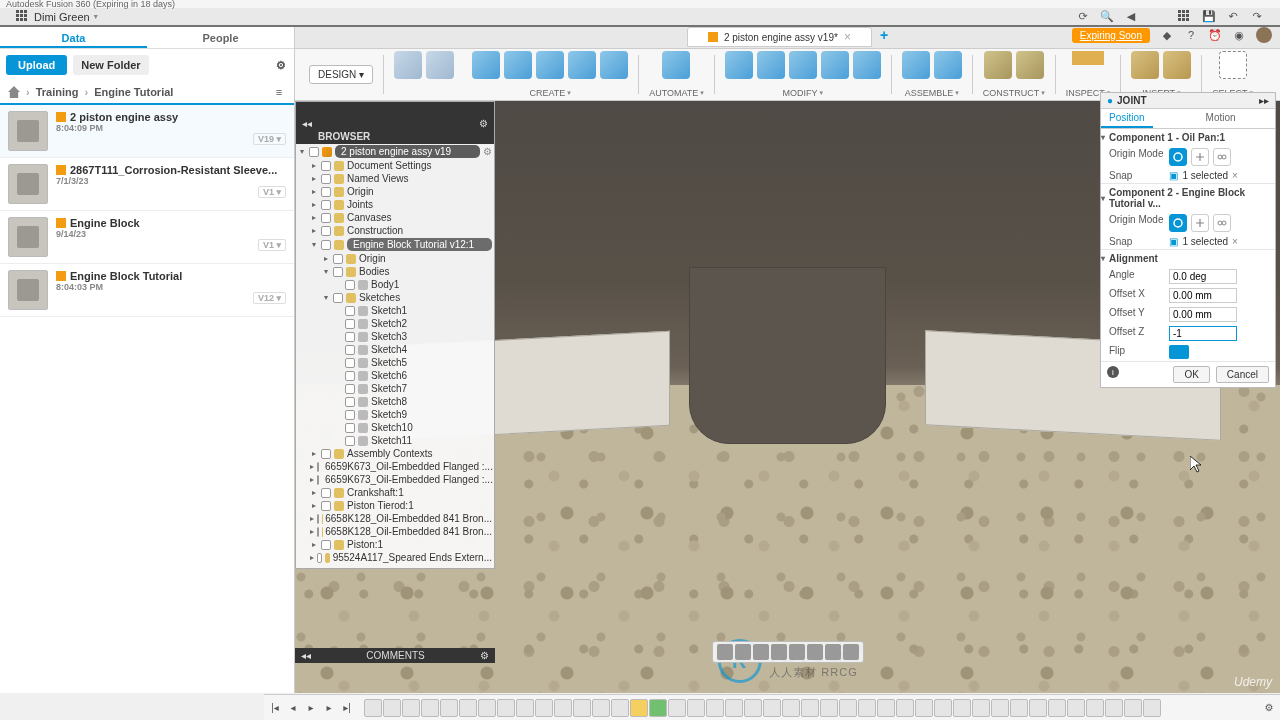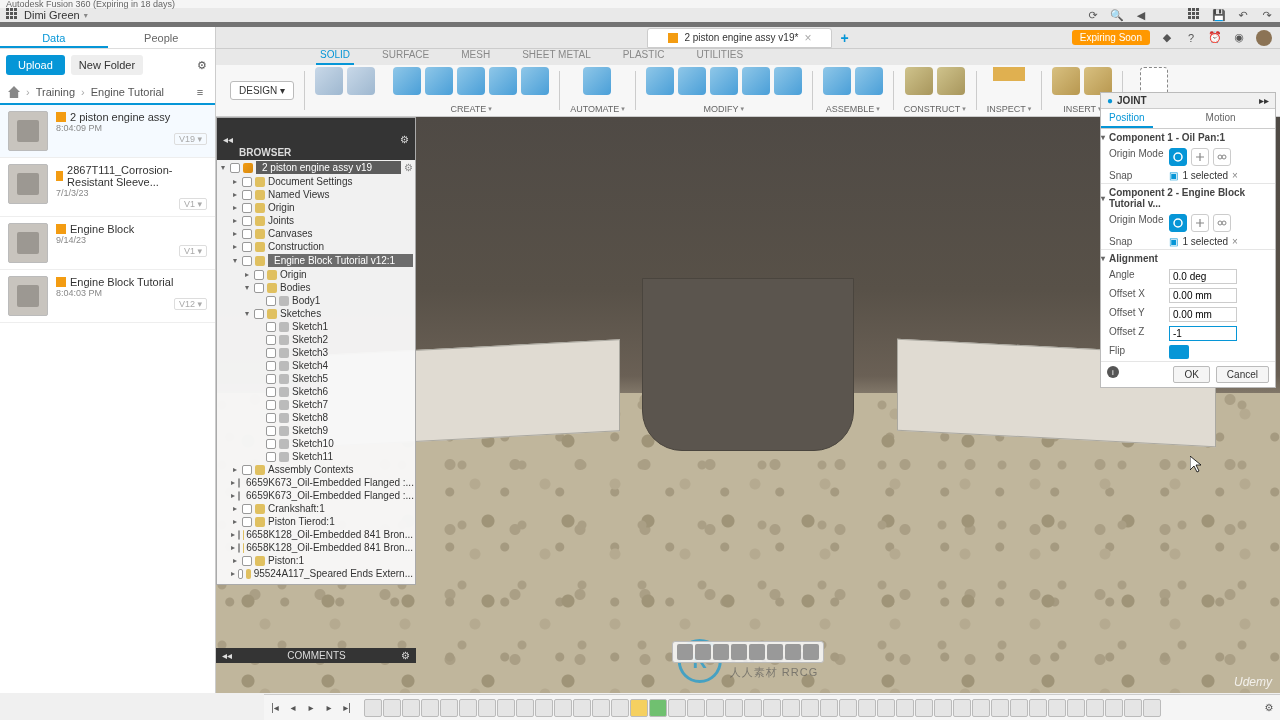--- a/index.html
+++ b/index.html
@@ -2,36 +2,36 @@
 <html><head>
 <meta charset="utf-8">
 <style>
   * { box-sizing: border-box; margin: 0; padding: 0; font-family: "Segoe UI", Tahoma, sans-serif; }
   body { width: 1280px; height: 720px; background: #f0f0f0; overflow: hidden; position: relative; font-size: 11px; color: #333; }
 
   
   .titlebar { height: 8px; background: #f5f5f5; display: flex; align-items: center; padding: 0 6px; font-size: 9px; color: #666; }
 
   
-  .userbar { height: 19px; background: #e9e9e9; display: flex; align-items: center; padding: 0 6px; border-bottom: 5px solid #737373; }
+  .userbar { height: 19px; background: #e9e9e9; display: flex; align-items: center; padding: 0 16px; border-bottom: 2px solid #737373; }
   .userbar .left { flex: 1; display: flex; align-items: center; gap: 4px; }
   .userbar .right { display: flex; align-items: center; gap: 10px; }
   .icon { display:inline-flex; width:14px; height:14px; align-items:center; justify-content:center; font-size:11px; color:#555; }
   .icon-btn { cursor:pointer; }
-  .orange-btn { background: #ff9800; color:#fff; padding:2px 8px; border-radius:3px; font-size:10px; }
+  .orange-btn { background: #ff9800; color:#fff; padding:2px 8px; border-radius:3px; font-size:10px;text-decoration:underline; }
   .user-avatar { width:16px; height:16px; border-radius:50%; background:#8b7355; }
 
   .grid3 { width:14px; height:14px; display:grid; grid-template-columns:repeat(3,3px); grid-template-rows:repeat(3,3px); gap:1px; }
   .grid3 span { background:#555; }
 
   
   .main-area { display:flex; height: calc(720px - 27px - 27px); }
 
   
-  .data-panel { width: 216px; background:#fff; border-right:1px solid #ccc; display:flex; flex-direction:column; }
+  .data-panel { width: 295px; background:#fff; border-right:1px solid #ccc; display:flex; flex-direction:column;font-weight:bold; }
   .data-tabs { display:flex; height:22px; border-bottom:1px solid #ddd; }
   .data-tab { flex:1; text-align:center; line-height:22px; font-size:11px; color:#666; cursor:pointer; }
   .data-tab.active { border-bottom:2px solid #0696d7; color:#0696d7; }
   .upload-row { display:flex; gap:6px; padding:6px; align-items:center; }
   .upload-btn { background:#0696d7; color:#fff; padding:4px 12px; border-radius:3px; font-size:11px; cursor:pointer; }
   .newfolder-btn { background:#eee; padding:4px 8px; border-radius:3px; font-size:11px; }
   .breadcrumbs { display:flex; align-items:center; gap:6px; padding:4px 8px; font-size:11px; color:#555; }
   .bc-home { width:12px; height:12px; background:#888; clip-path: polygon(50% 0,100% 50%,85% 50%,85% 100%,15% 100%,15% 50%,0 50%); }
   .data-items { overflow:auto; }
   .data-item { display:flex; gap:8px; padding:6px 8px; border-bottom:1px solid #eee; }
@@ -41,21 +41,21 @@
   .data-info { flex:1; }
   .data-title { display:flex; align-items:center; gap:4px; font-size:11px; }
   .cube { width:10px; height:10px; background:#f39c12; }
   .data-date { font-size:9px; color:#888; }
   .data-ver { font-size:9px; color:#aaa; border:1px solid #ddd; padding:0 4px; border-radius:2px; float:right; }
 
   
   .workspace { flex:1; display:flex; flex-direction:column; background:#e8e8e8; }
 
   
-  .doctab { height:22px; display:flex; justify-content:center; align-items:center; background:#e8e8e8; border-bottom:1px solid #ccc; gap:8px; }
+  .doctab { height:22px; display:flex; justify-content:center; align-items:flex-start; background:#e8e8e8; border-bottom:1px solid #ccc; gap:8px; }
   .doctab .tabpill { background:#fff; padding:2px 20px; border-radius:3px 3px 0 0; font-size:10px; display:flex; align-items:center; gap:6px; border:1px solid #ccc; }
   .doctab .close-x { color:#aaa; font-size:12px; }
   .doctab .plus { color:#0696d7; font-weight:bold; font-size:14px; }
 
   
   .ws-tabs { height:16px; display:flex; gap:24px; padding:0 100px; font-size:10px; }
   .ws-tab { color:#888; padding:0 4px; cursor:pointer; }
   .ws-tab.active { color:#0696d7; border-bottom:2px solid #0696d7; }
 
   
@@ -99,21 +99,21 @@
   .browser { position:absolute; top:0; left:0; width:200px; background:rgba(248,248,248,0.96); border:1px solid #aaa; font-size:10px; }
   .browser-hdr { background:#343434; color:#ddd; padding:2px 6px; display:flex; align-items:center; gap:6px; }
   .browser-hdr .bh-title { flex:1; font-weight:600;margin-top:27px; }
   .tree { max-height:560px; padding-bottom:4px; }
   .tree-row { display:flex; align-items:center; gap:3px; padding:1px 2px; white-space:nowrap; }
   .tw { display:inline-block; width:8px; text-align:center; color:#666; font-size:8px; }
   .eye { width:10px; height:10px; border:1px solid #999; border-radius:2px; background:#fff; }
   .nodeicon { width:10px; height:10px; background:#bbb; border-radius:2px; }
   .nodeicon.folder{ background:#e0c060; }
   .nodeicon.comp{ background:linear-gradient(135deg,#f39c12,#d68910); }
-  .roottag { background:#5c5c5c; color:#fff; padding:1px 6px; border-radius:0; flex:1; }
+  .roottag { background:#5c5c5c; color:#fff; padding:1px 6px; border-radius:5px; flex:1; }
   .roottag.comp { background:#6c6c6c; }
   .pad1 { padding-left:14px; } .pad2{padding-left:26px;} .pad3{padding-left:38px;}
 
   
   .comments-bar { background:#343434; color:#ddd; padding:2px 6px; display:flex; align-items:center; font-size:10px; position:absolute; bottom:30px; left:0; width:200px; }
 
   
   .view-toolbar { position:absolute; left:50%; bottom:30px; transform:translateX(-50%); display:flex; gap:2px; background:rgba(245,245,245,0.9); border:1px solid #bbb; padding:2px 4px; border-radius:3px; }
   .vt-icon { width:16px; height:16px; background:#999; border-radius:2px; }
 
@@ -284,28 +284,20 @@
       <div style="position:absolute; right:8px; display:flex; gap:10px; align-items:center;">
         <span class="orange-btn">Expiring Soon</span>
         <span class="icon icon-btn">◆</span>
         <span class="icon icon-btn">?</span>
         <span class="icon icon-btn">⏰</span>
         <span class="icon icon-btn">◉</span>
         <span class="user-avatar"></span>
       </div>
     </div>
 
-    <div class="ws-tabs" id="ws-tabs">
-        <span class="ws-tab active">SOLID</span>
-        <span class="ws-tab">SURFACE</span>
-        <span class="ws-tab">MESH</span>
-        <span class="ws-tab">SHEET METAL</span>
-        <span class="ws-tab">PLASTIC</span>
-        <span class="ws-tab">UTILITIES</span>
-      </div>
 
     <div class="ribbon">
       <div class="rib-group" style="justify-content:center;">
         <div class="design-badge">DESIGN ▾</div>
       </div>
       <div class="rib-sep"></div>
       <div class="rib-group">
           <div class="rib-icons">
             <div class="rib-big rib-box"></div>
             <div class="rib-big rib-box"></div>

